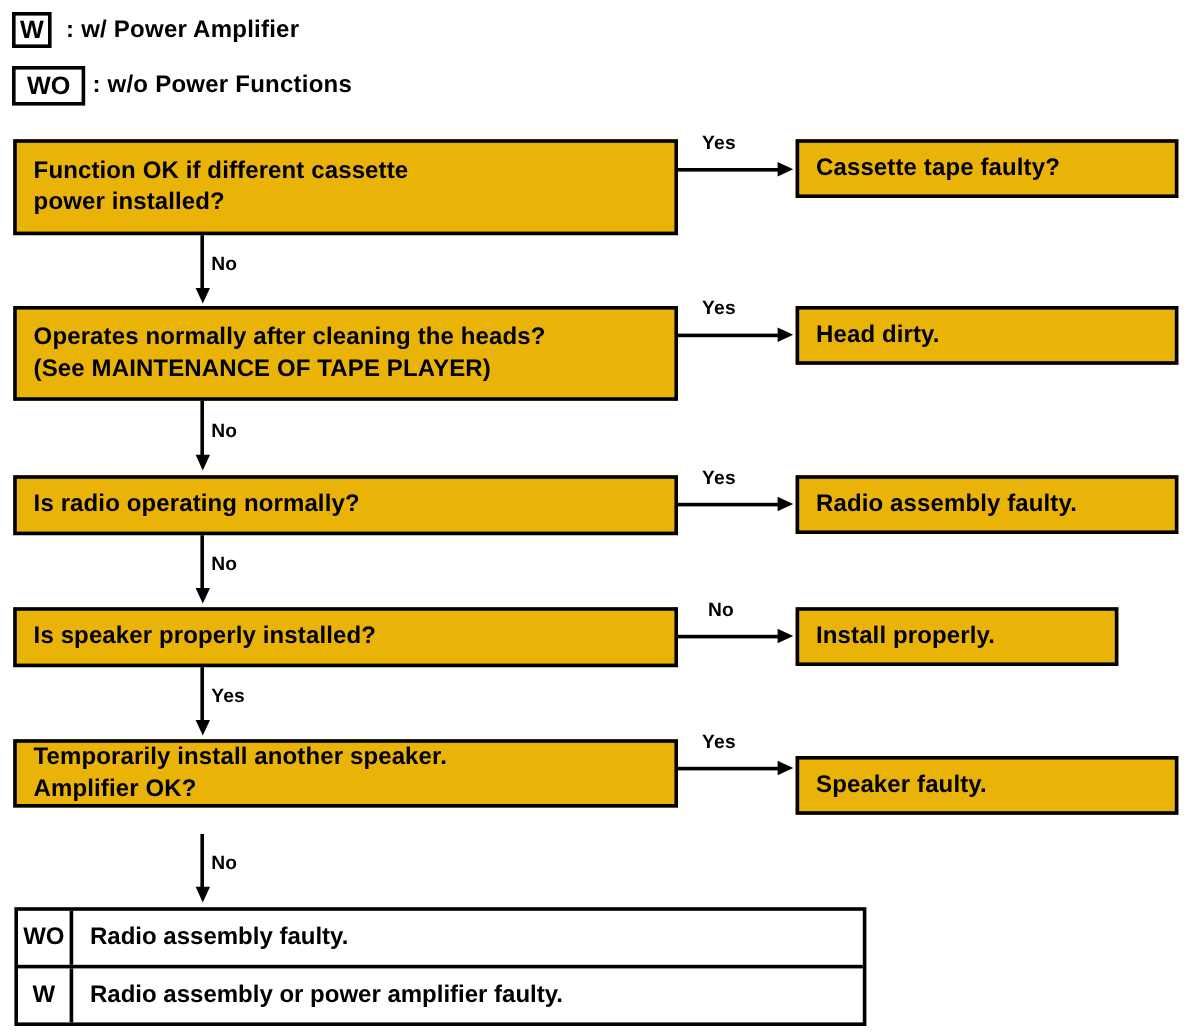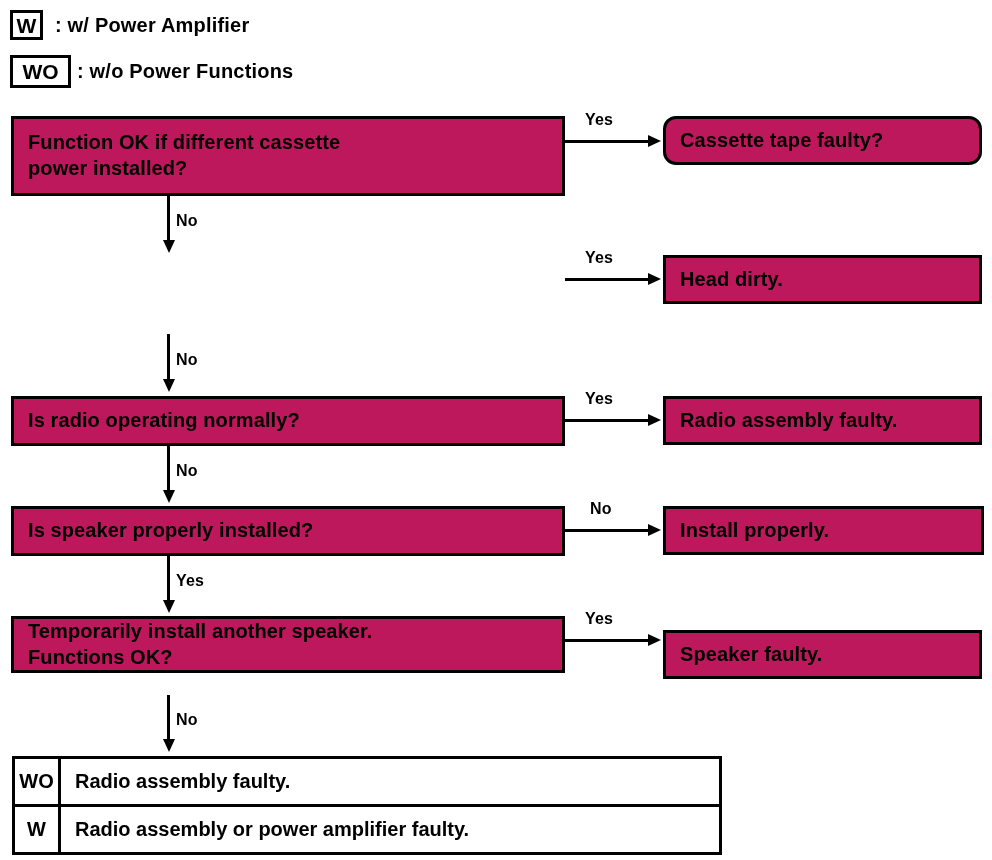--- a/index.html
+++ b/index.html
@@ -41,21 +41,21 @@
     font-weight: bold;
     white-space: nowrap;
     margin-left: 12px;
     letter-spacing: 0.2px;
   }
 
   
   .node {
     position: absolute;
     border: 3px solid #000;
-    background: #be185d;
+    background: #eab308;
     box-sizing: border-box;
     display: flex;
     flex-direction: column;
     justify-content: center;
   }
   .node .line {
     font-size: 20px;
     font-weight: bold;
     white-space: nowrap;
     padding-left: 14px;
@@ -150,28 +150,32 @@
     <span class="legend-text" style="margin-left:6px;">: w/o Power Functions</span>
   </div>
 
   <div class="node" style="left:11px; top:116px; width:554px; height:80px;">
     <div class="line">Function OK if different cassette</div>
     <div class="line">power installed?</div>
   </div>
   <div class="hline" style="left:565px; top:140px; width:86px;"></div>
   <div class="arrow-right" style="left:648px; top:135px;"></div>
   <div class="edge-label" style="left:585px; top:111px;">Yes</div>
-  <div class="node" style="left:663px; top:116px; width:319px; height:49px;border-radius:13px;">
+  <div class="node" style="left:663px; top:116px; width:319px; height:49px;">
     <div class="line">Cassette tape faulty?</div>
   </div>
 
   <div class="vline" style="left:167px; top:196px; height:46px;"></div>
   <div class="arrow-down" style="left:163px; top:240px;"></div>
   <div class="edge-label" style="left:176px; top:212px;">No</div>
 
+  <div class="node" style="left:11px; top:255px; width:554px; height:79px;">
+    <div class="line">Operates normally after cleaning the heads?</div>
+    <div class="line">(See MAINTENANCE OF TAPE PLAYER)</div>
+  </div>
   <div class="hline" style="left:565px; top:278px; width:86px;"></div>
   <div class="arrow-right" style="left:648px; top:273px;"></div>
   <div class="edge-label" style="left:585px; top:249px;">Yes</div>
   <div class="node" style="left:663px; top:255px; width:319px; height:49px;">
     <div class="line">Head dirty.</div>
   </div>
 
   <div class="vline" style="left:167px; top:334px; height:47px;"></div>
   <div class="arrow-down" style="left:163px; top:379px;"></div>
   <div class="edge-label" style="left:176px; top:351px;">No</div>
@@ -189,31 +193,31 @@
   <div class="vline" style="left:167px; top:446px; height:46px;"></div>
   <div class="arrow-down" style="left:163px; top:490px;"></div>
   <div class="edge-label" style="left:176px; top:462px;">No</div>
 
   <div class="node" style="left:11px; top:506px; width:554px; height:50px;">
     <div class="line">Is speaker properly installed?</div>
   </div>
   <div class="hline" style="left:565px; top:529px; width:86px;"></div>
   <div class="arrow-right" style="left:648px; top:524px;"></div>
   <div class="edge-label" style="left:590px; top:500px;">No</div>
-  <div class="node" style="left:663px; top:506px; width:321px; height:49px;">
+  <div class="node" style="left:663px; top:506px; width:269px; height:49px;">
     <div class="line">Install properly.</div>
   </div>
 
   <div class="vline" style="left:167px; top:556px; height:46px;"></div>
   <div class="arrow-down" style="left:163px; top:600px;"></div>
   <div class="edge-label" style="left:176px; top:572px;">Yes</div>
 
   <div class="node" style="left:11px; top:616px; width:554px; height:57px;">
     <div class="line">Temporarily install another speaker.</div>
-    <div class="line">Functions OK?</div>
+    <div class="line">Amplifier OK?</div>
   </div>
   <div class="hline" style="left:565px; top:639px; width:86px;"></div>
   <div class="arrow-right" style="left:648px; top:634px;"></div>
   <div class="edge-label" style="left:585px; top:610px;">Yes</div>
   <div class="node" style="left:663px; top:616px; width:319px; height:49px;margin-top:14px;">
     <div class="line">Speaker faulty.</div>
   </div>
 
   <div class="vline" style="left:167px; top:695px; height:46px;"></div>
   <div class="arrow-down" style="left:163px; top:739px;"></div>

